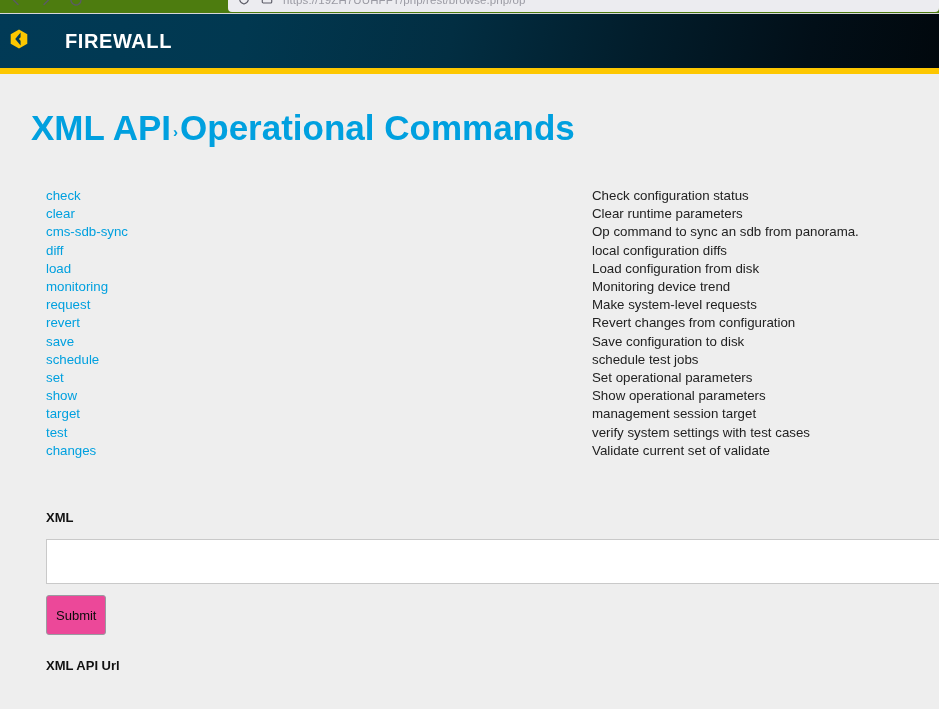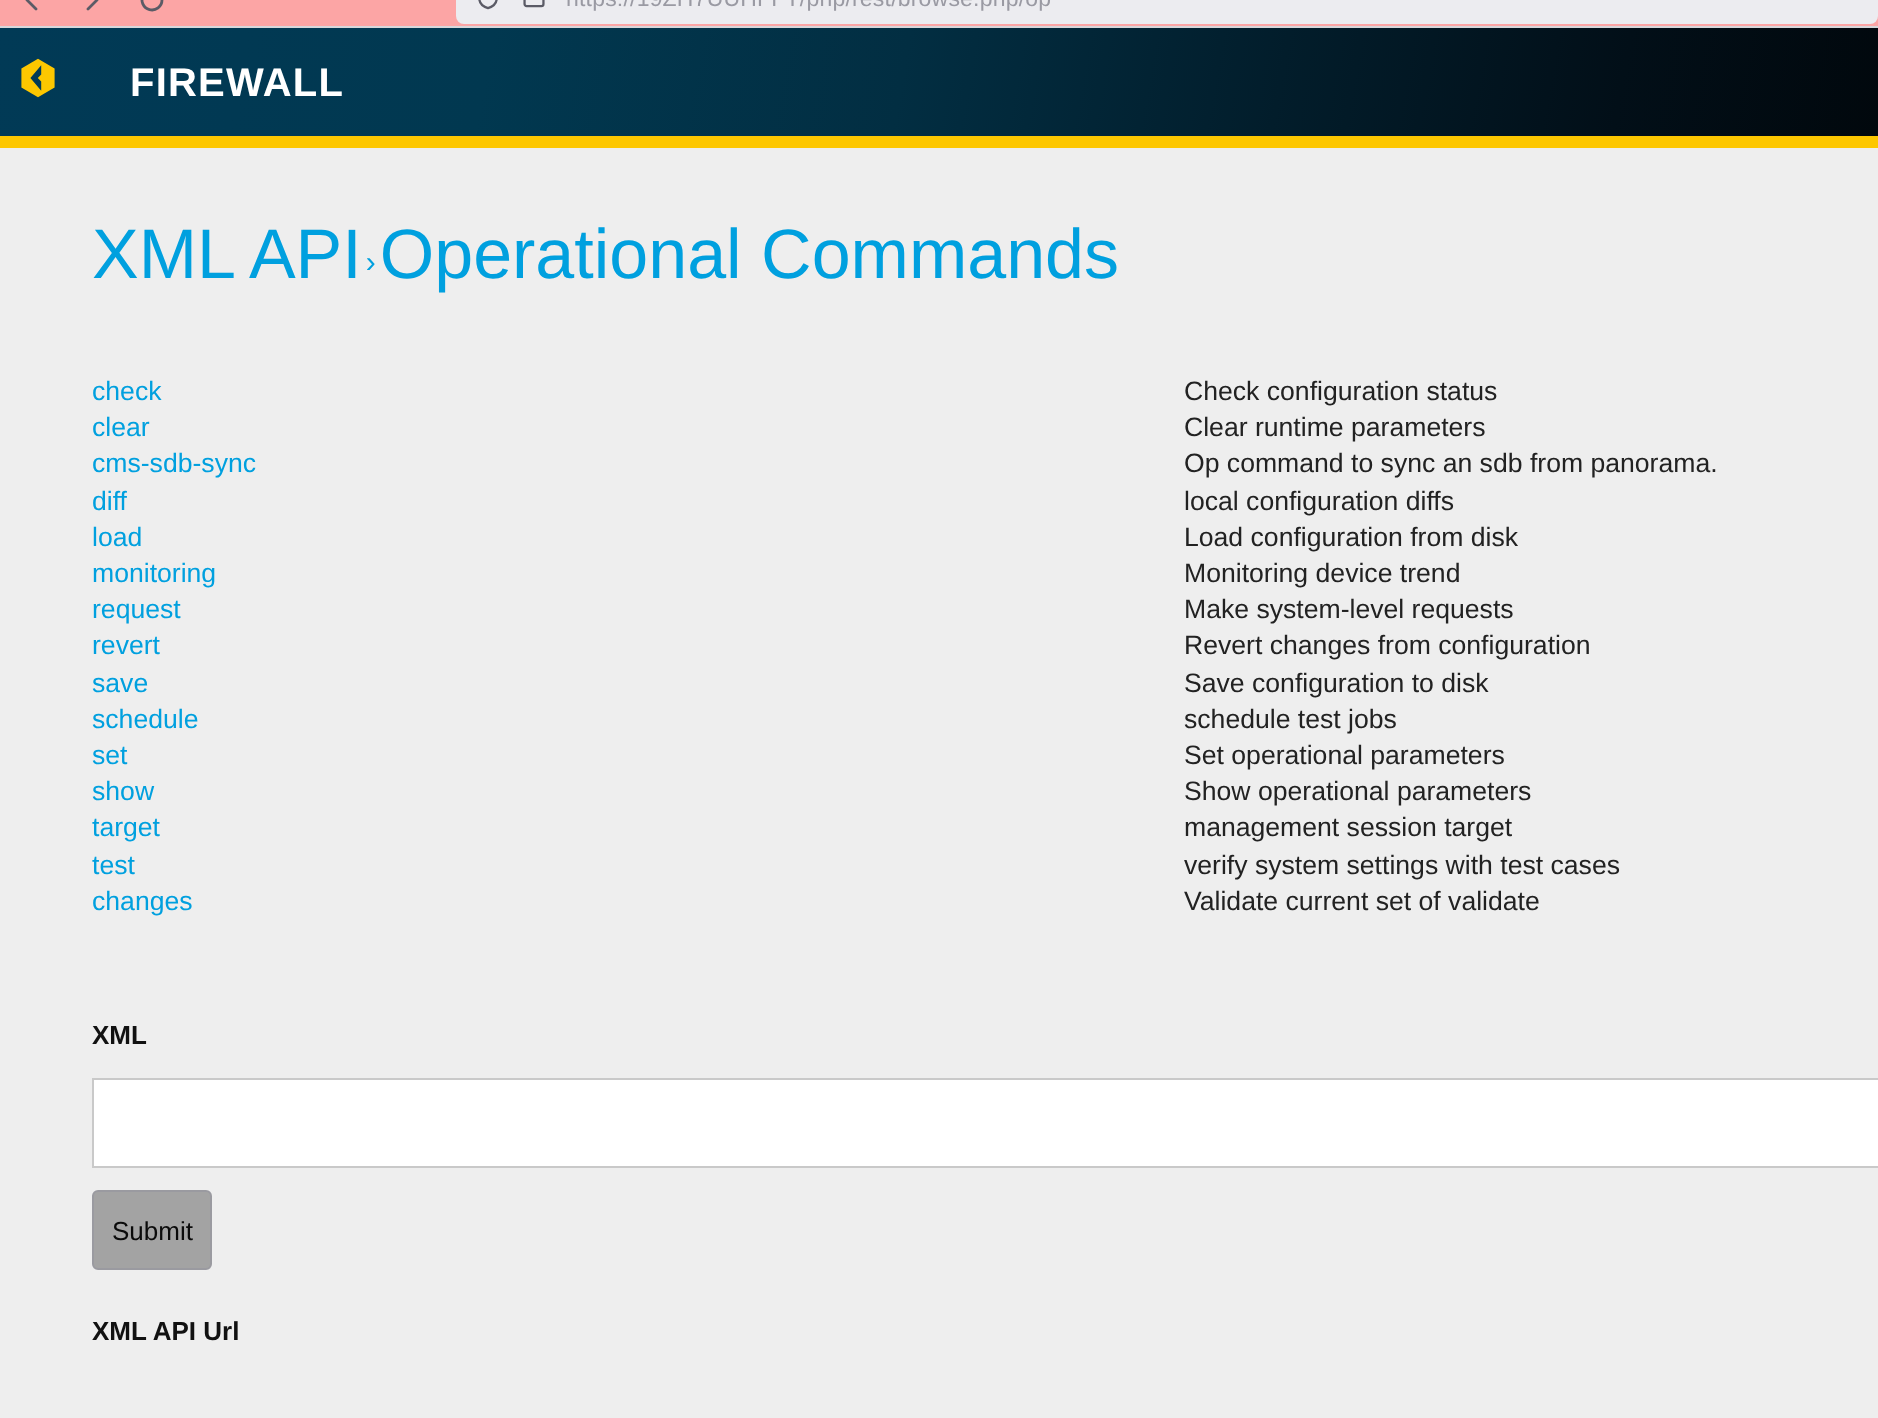--- a/index.html
+++ b/index.html
@@ -13,21 +13,21 @@
     background: #eeeeee;
     font-family: "Liberation Sans", sans-serif;
     -webkit-font-smoothing: antialiased;
   }
 
   
   .browser-chrome {
     position: absolute;
     left: 0; top: 0;
     width: 939px; height: 14px;
-    background: #fca5a5;
+    background: #4d7c0f;
     border-bottom: 1px solid #d7d7db;
     box-sizing: border-box;
     overflow: hidden;
   }
   .chrome-nav {
     position: absolute;
     left: 0; top: -14px;
     display: flex;
     align-items: center;
     height: 28px;
@@ -98,26 +98,26 @@
     position: absolute;
     left: 0; top: 74px;
     width: 939px;
     height: 635px;
     background: #eeeeee;
     overflow: hidden;
   }
 
   .page-title {
     position: absolute;
-    left: 46px; top: 36px;
+    left: 31px; top: 36px;
     font-size: 35px;
     color: #00a0df;
     line-height: 1;
     white-space: nowrap;
-    font-weight: normal;
+    font-weight: bold;
     margin: 0;
   }
   .title-sep {
     font-size: 15px;
     color: #00a0df;
     vertical-align: 3px;
     padding: 0 2px;
   }
 
   
@@ -171,21 +171,21 @@
     padding: 3px 4px;
     resize: none;
     outline: none;
   }
 
   .submit-button {
     position: absolute;
     left: 46px; top: 521px;
     height: 40px;
     padding: 0 9px;
-    background: #a3a3a3;
+    background: #ec4899;
     border: 1px solid #9a9aa0;
     border-radius: 3px;
     font-family: "Liberation Sans", sans-serif;
     font-size: 13px;
     color: #0b0b0b;
     cursor: pointer;
     line-height: 21px;
   }
 
   .label-url { top: 585px; }

